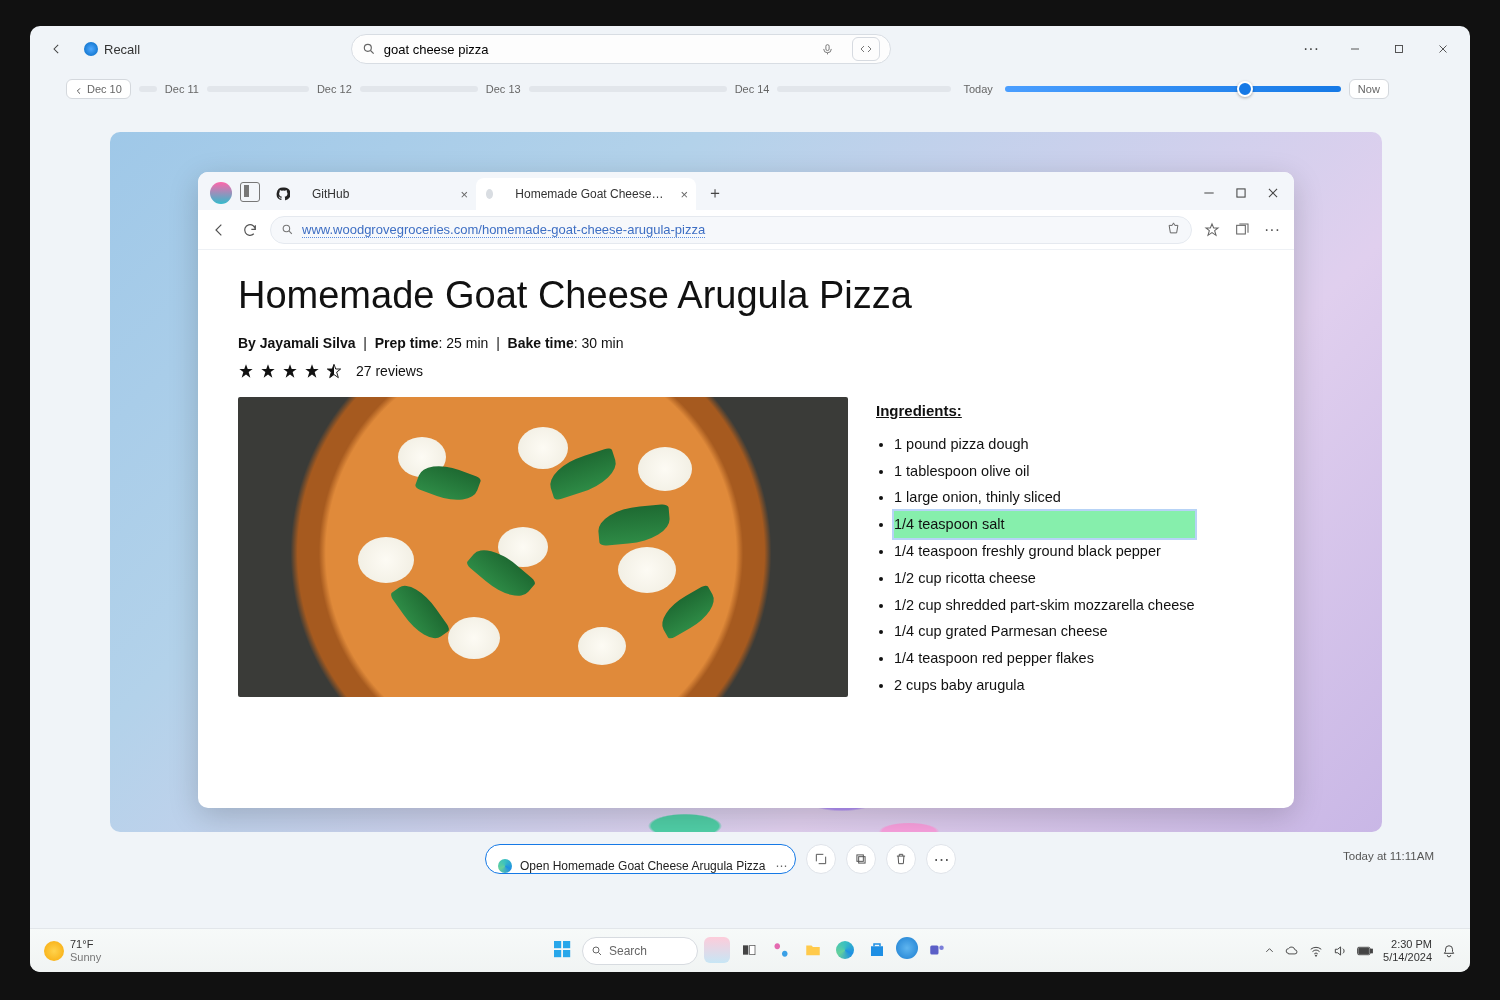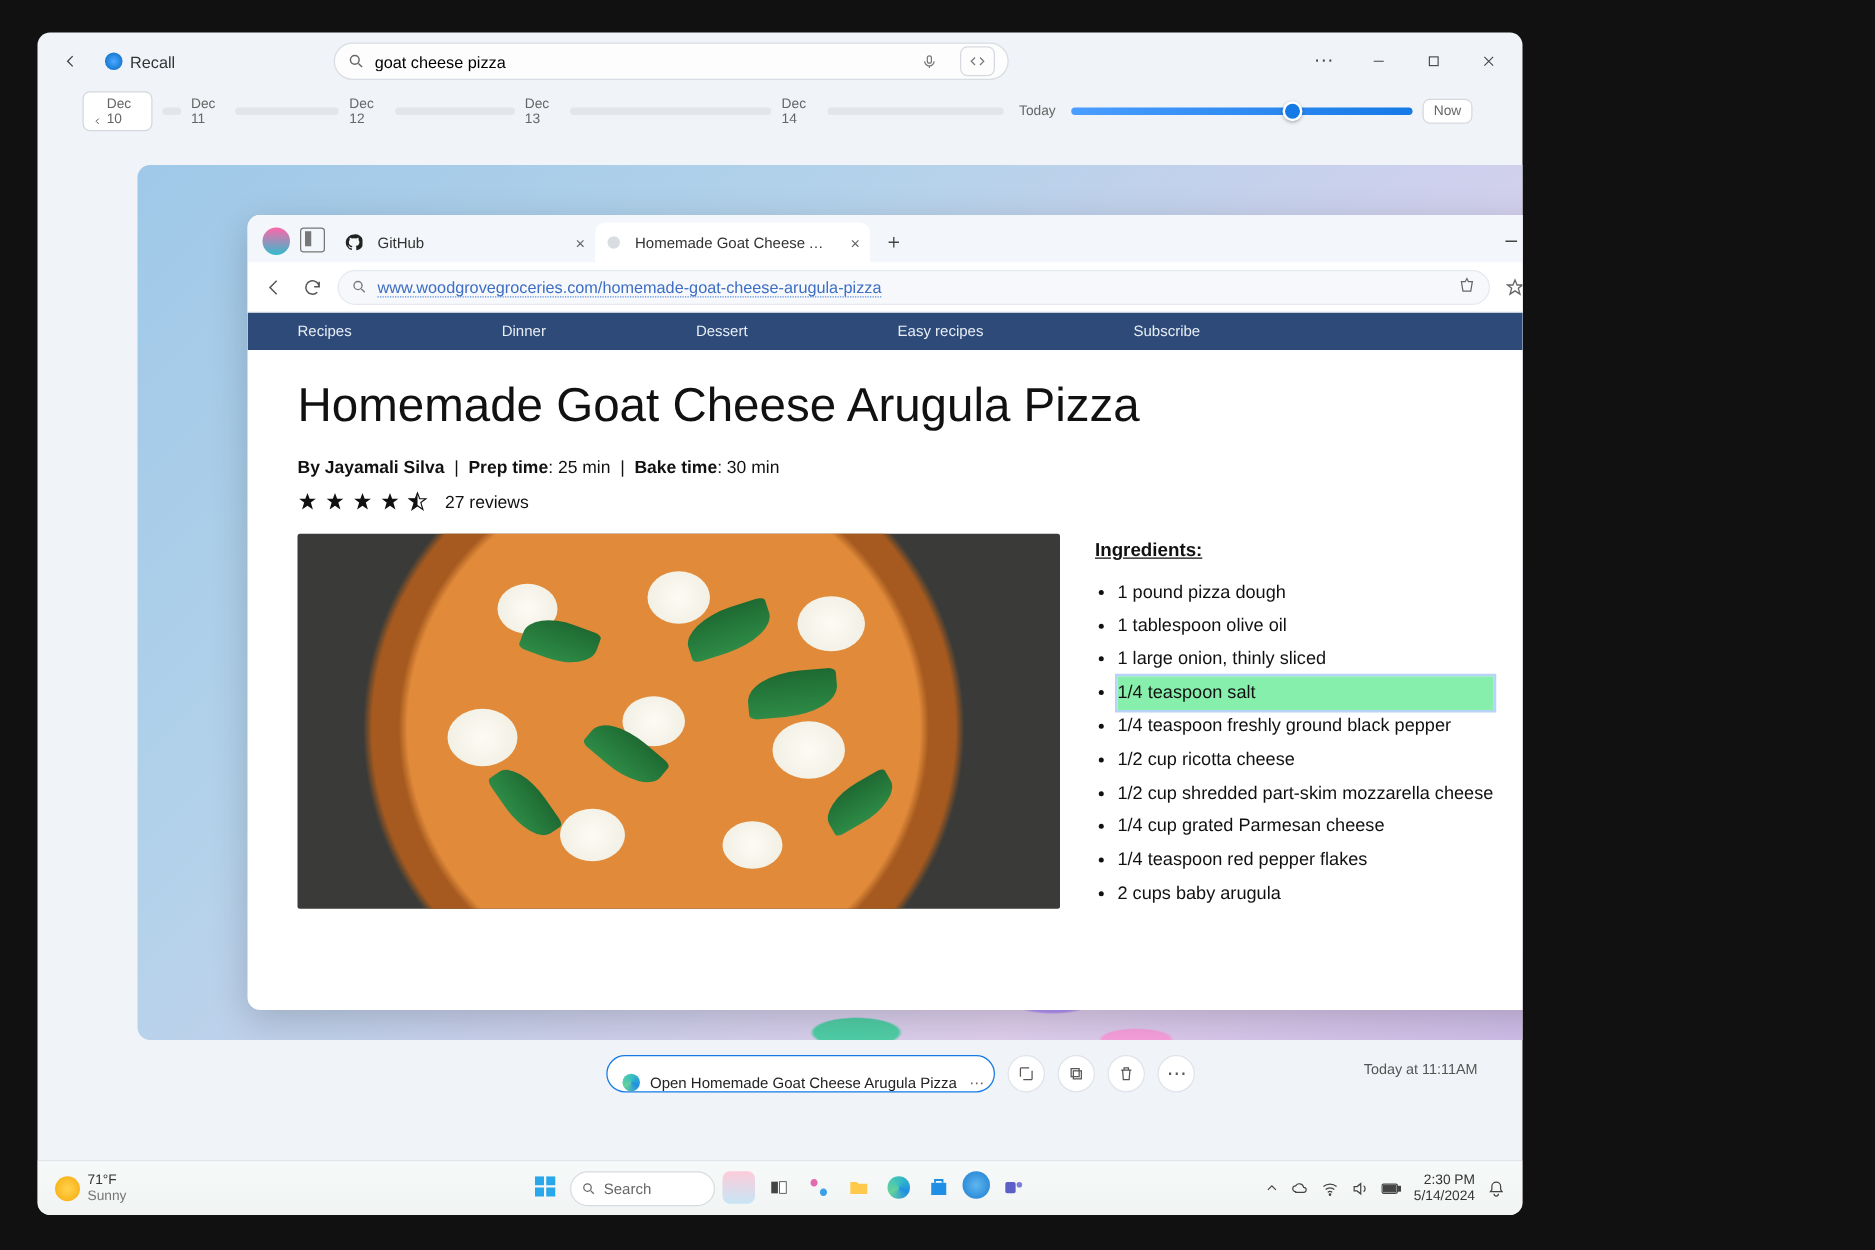--- a/index.html
+++ b/index.html
@@ -1,17 +1,17 @@
 <!DOCTYPE html>
 <html><head>
 <meta charset="utf-8">
 <style>
 *{box-sizing:border-box;margin:0;padding:0;font-family:"Segoe UI",Arial,sans-serif}
 body{background:#111;width:1500px;height:1000px;overflow:hidden;position:relative}
-.frame{position:absolute;left:30px;top:26px;width:1188px;height:946px;background:#f0f4f8;border-radius:10px;overflow:hidden}
+.frame{position:absolute;left:30px;top:26px;width:1440px;height:946px;background:#f0f4f8;border-radius:10px;overflow:hidden}
 
 .appbar{height:46px;display:flex;align-items:center;padding:0 14px;gap:14px}
 .ico-btn{width:26px;height:26px;display:flex;align-items:center;justify-content:center;border-radius:4px;cursor:pointer;color:#444}
 .ico-btn svg{width:14px;height:14px;stroke:#444;fill:none;stroke-width:1.8}
 .recall-logo{display:flex;align-items:center;gap:6px}
 .recall-logo .dot{width:14px;height:14px;background:radial-gradient(#4ea8ff,#0067c0);border-radius:50%}
 .recall-name{font-size:13px;color:#333}
 .searchbox{margin-left:auto;margin-right:auto;width:540px;height:30px;background:#fdfdfd;border:1px solid #d8dde3;border-radius:15px;display:flex;align-items:center;padding:0 10px;gap:8px;position:relative}
 .searchbox input{border:none;outline:none;flex:1;font-size:13px;background:transparent}
 .tinybtn{width:24px;height:24px;display:flex;align-items:center;justify-content:center;color:#555;border-radius:50%}
@@ -24,21 +24,21 @@
 .today-track{height:6px;background:linear-gradient(90deg,#4a9eff,#1579e6);border-radius:3px;position:relative}
 .today-knob{position:absolute;right:88px;top:-5px;width:16px;height:16px;background:#1579e6;border:2px solid #fff;border-radius:50%;box-shadow:0 1px 3px rgba(0,0,0,.3)}
 
 .card-wrap{position:absolute;left:80px;top:106px;width:1272px;height:700px;background:linear-gradient(135deg,#9fc8e8 0%,#b3d2ea 30%,#e0cfee 70%,#c9b7e6 100%);border-radius:10px;overflow:hidden}
 .plants{position:absolute;bottom:-50px;left:32%;width:44%;height:280px;background:radial-gradient(closest-side at 30% 80%,#4cc99e 0 20%,transparent 22%),radial-gradient(closest-side at 50% 90%,#8b6ae0 0 18%,transparent 20%),radial-gradient(closest-side at 70% 82%,#f19dd4 0 16%,transparent 18%),radial-gradient(closest-side at 58% 70%,#a98be8 0 14%,transparent 16%);opacity:.85;filter:saturate(1.2)}
 .browser{position:absolute;left:88px;top:40px;width:1096px;height:636px;background:#fff;border-radius:10px;box-shadow:0 8px 30px rgba(0,0,0,.18);overflow:hidden;display:flex;flex-direction:column}
 .btabs{height:38px;background:#f3f6fa;display:flex;align-items:flex-end;padding:4px 8px 0;gap:0}
 .avatar-sm{width:22px;height:22px;border-radius:50%;background:linear-gradient(#f6a,#3bc);margin:0 6px 6px 4px}
 .mini-side{width:20px;height:20px;border:1.5px solid #777;border-radius:3px;margin:0 6px 8px 2px;position:relative}
 .mini-side::before{content:"";position:absolute;left:3px;top:2px;width:5px;height:12px;background:#777}
-.tab{height:32px;display:flex;align-items:center;padding:0 30px 0 10px;font-size:12px;color:#333;border-radius:8px 8px 0 0;position:relative;gap:12px}
+.tab{height:32px;display:flex;align-items:center;padding:0 30px 0 10px;font-size:12px;color:#333;border-radius:8px 8px 0 0;position:relative;gap:22px}
 .tab .x{position:absolute;right:8px;color:#666;font-size:13px}
 .tab.active{background:#fff}
 .tab-add{width:26px;height:26px;display:flex;align-items:center;justify-content:center;color:#444;margin:0 0 4px 6px;font-size:16px}
 .btabs .winctl{margin-left:auto;display:flex;gap:6px;padding-bottom:4px}
 .burl{height:40px;background:#fff;display:flex;align-items:center;padding:0 12px;gap:10px;border-bottom:1px solid #eef1f5}
 .urlbox{flex:1;height:28px;background:#f6f8fb;border:1px solid #e5e9ef;border-radius:14px;display:flex;align-items:center;padding:0 10px;gap:8px;font-size:13px;color:#3260c7}
 .urlbox .url{border-bottom:1px dotted #5b8de0;color:#3d6ec3}
 .navico{width:20px;height:20px;display:flex;align-items:center;justify-content:center;color:#555}
 
 .page{flex:1;overflow:hidden;position:relative}
@@ -228,29 +228,20 @@
         <div class="navico">
             <svg viewBox="0 0 24 24" width="16" height="16" stroke="#666" fill="none" stroke-width="1.6">
               <rect x="4" y="5" width="13" height="13"></rect>
               <path d="M8 3h13v13"></path>
             </svg>
           </div>
         <div class="navico">···</div>
       </div>
 
       <div class="page">
-        <div class="sitebar">
-          <div class="nl">
-            <span>Recipes</span>
-            <span>Dinner</span>
-            <span>Dessert</span>
-            <span>Easy recipes</span>
-            <span>Subscribe</span>
-          </div>
-        </div>
         <div class="content">
           <div class="title">Homemade Goat Cheese Arugula Pizza</div>
           <div class="meta">
             <b>By Jayamali Silva</b>&nbsp;&nbsp;|&nbsp;&nbsp;<b>Prep time</b><span>: 25 min</span>&nbsp;&nbsp;|&nbsp;&nbsp;<b>Bake time</b><span>: 30 min</span>
           </div>
           <div class="stars">
             <svg class="star" viewBox="0 0 24 24">
                 <path d="M12 2l2.6 7H22l-6 4.6L18.5 22 12 17.3 5.5 22 8 13.6 2 9h7.4z"></path>
               </svg>
             <svg class="star" viewBox="0 0 24 24">

